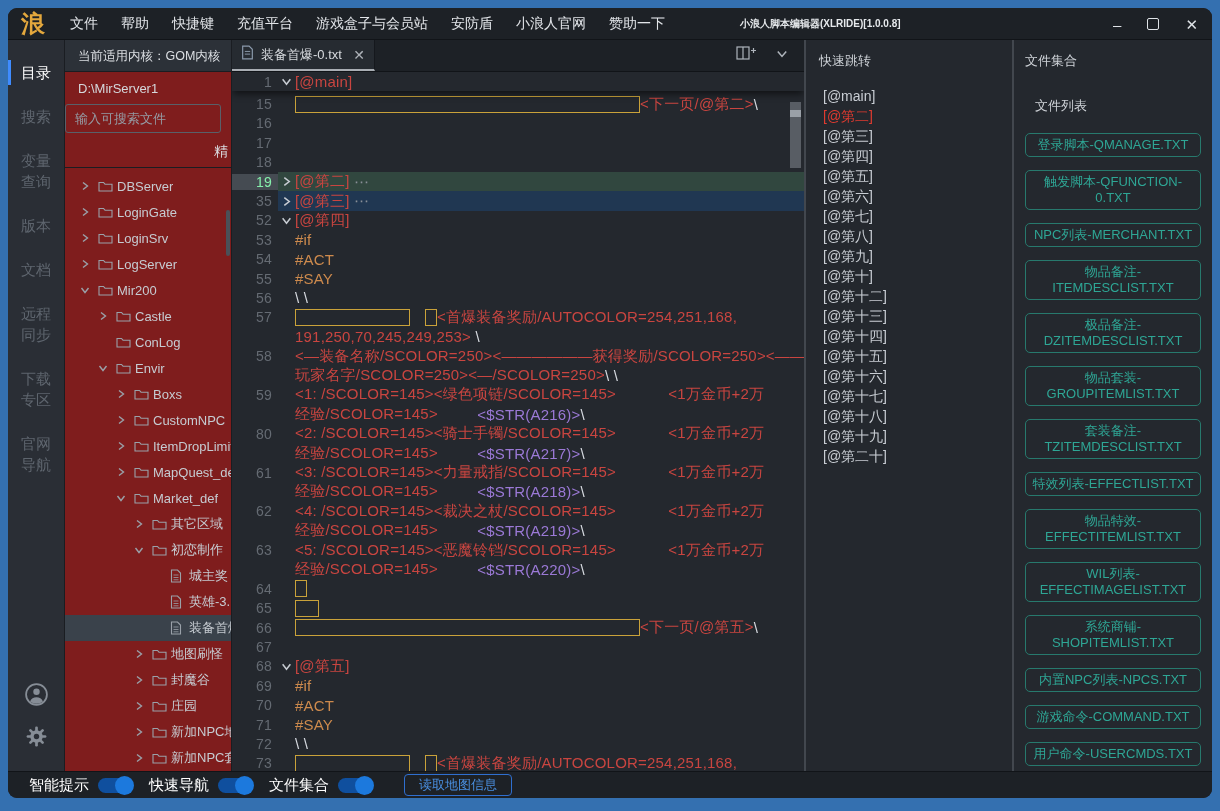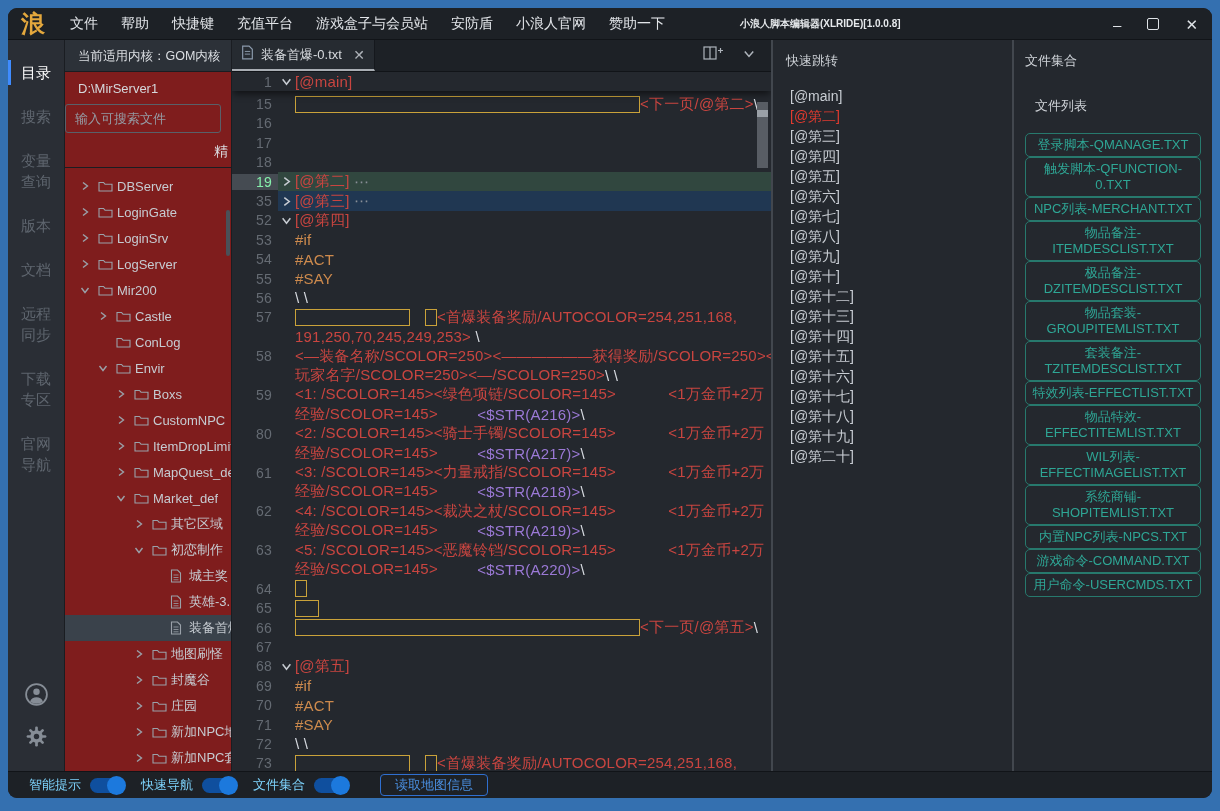--- a/index.html
+++ b/index.html
@@ -71,39 +71,39 @@
   .larea.bg-blue  { background:#203752; }
   .fold { width:17px; flex:none; display:flex; align-items:center; justify-content:center; }
   .lcontent { flex:1; min-width:0; white-space:pre; overflow:hidden; height:100%; display:flex; align-items:center; }
   .c-red { color:#c94540; } .c-or { color:#cd8a4d; } .c-pu { color:#9b79d6; }
   .c-w { color:#d8dce2; } .c-dim { color:#8a9098; }
   .ybox { display:inline-block; height:17px; border:1px solid #c9a23a; flex:none; }
   .gapseg { display:inline-block; flex:none; }
   .vthumb { position:absolute; right:3px; top:30px; width:11px; height:66px; background:#585d64; z-index:4; }
   .vband { position:absolute; right:3px; top:38px; width:11px; height:7px; background:#9aa0a7; z-index:5; }
   
-  .quickjump { width:241px; flex:none; background:#24282e; border-left:2px solid #42474e;
+  .quickjump { width:208px; flex:none; background:#24282e; border-left:2px solid #42474e;
                padding:12px 0 0 0; overflow:hidden; }
   .qj-header { color:#ced2d7; font-size:13px; padding-left:13px; margin-bottom:16px; }
   .qitem { color:#c9ced4; font-size:14px; line-height:20px; padding-left:17px; cursor:pointer; white-space:nowrap; }
   .qitem.active { color:#e23b30; }
   
   .filepanel { width:200px; flex:none; background:#24282e; border-left:2px solid #42474e;
                padding:12px 0 0 0; overflow:hidden; display:flex; flex-direction:column; }
   .fp-header { color:#ced2d7; font-size:13px; padding-left:11px; }
   .fp-sub { color:#ced2d7; font-size:13px; padding-left:21px; margin-top:27px; margin-bottom:18px; }
-  .fbtns { display:flex; flex-direction:column; padding:0 11px; overflow:hidden; }
+  .fbtns { display:flex; flex-direction:column; gap:13px; padding:0 11px; overflow:hidden; }
   .fbtn { border:1px solid #27796d; border-radius:5px; background:transparent; color:#2ea695;
           font-size:13px; line-height:16px; padding:3px 4px; text-align:center; cursor:pointer;
           font-family:"Liberation Sans",sans-serif; min-height:24px; flex:none; }
   
   .statusbar { height:27px; background:#1d2126; border-top:1px solid #111418;
                display:flex; align-items:center; padding-left:21px; gap:17px; flex:none; }
   .sb-group { display:flex; align-items:center; gap:9px; }
-  .sb-label { color:#7dd3fc; font-size:13px; }
+  .sb-label { color:#ffffff; font-size:15px; }
   .toggle { position:relative; width:34px; height:15px; background:#0f4f9e; border-radius:8px; cursor:pointer; }
   .toggle .knob { position:absolute; right:-2px; top:-2px; width:19px; height:19px; border-radius:50%; background:#1c79dd; }
   .mapbtn { margin-left:15px; height:22px; padding:0 14px; background:transparent; border:1px solid #2f6fd0;
             border-radius:4px; color:#4a90e2; font-size:13px; cursor:pointer;
             font-family:"Liberation Sans",sans-serif; }
 </style>
 </head>
 <body>
 
 <div class="window">

